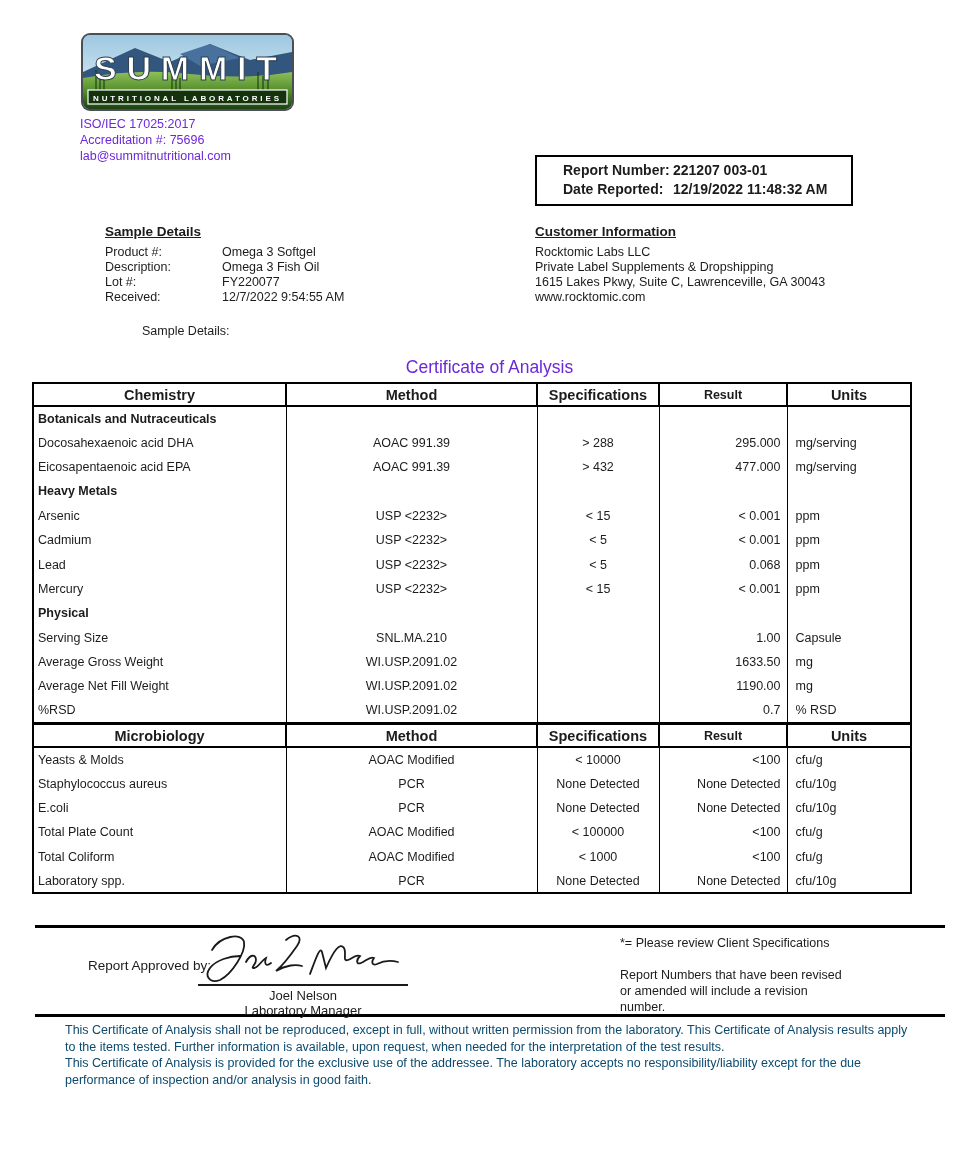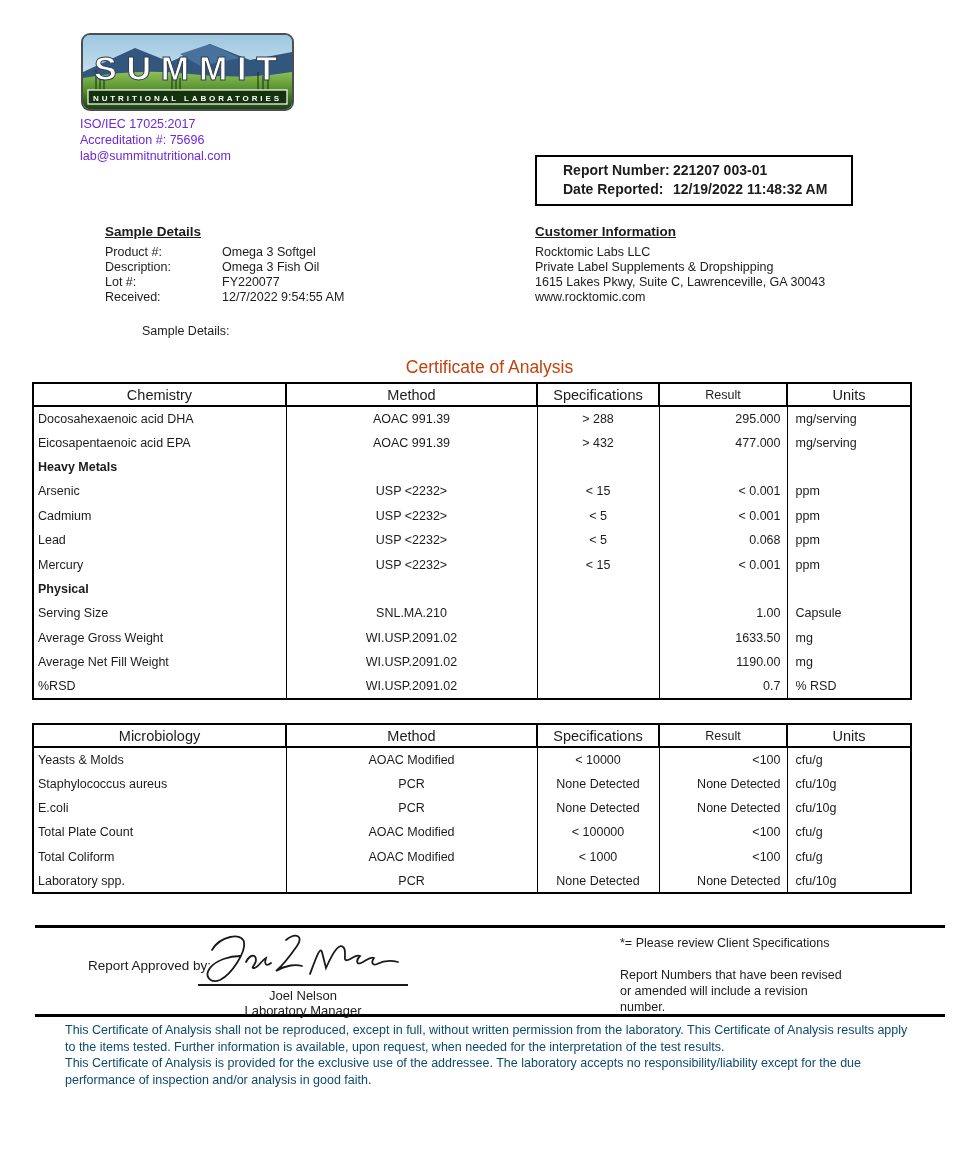--- a/index.html
+++ b/index.html
@@ -24,28 +24,28 @@
   
   .info-heading { font-size:13.5px; font-weight:bold; text-decoration:underline; margin-bottom:6px; }
   .sample-block { left:105px; top:224px; width:360px; font-size:12.5px; }
   .field-row { display:flex; line-height:15px; }
   .field-row .flabel { width:117px; }
   .sample-extra { margin-top:19px; line-height:15px;margin-left:37px; }
   .customer-block { left:535px; top:224px; width:400px; font-size:12.5px; }
   .customer-block .cline { line-height:15px; }
 
   
-  .coa-title { left:0; top:357px; width:979px; text-align:center; font-size:17.5px; color:#c2410c; }
+  .coa-title { left:0; top:357px; width:979px; text-align:center; font-size:17.5px; color:#6d28d9; }
 
   
   .coa-table { border-collapse:collapse; table-layout:fixed; width:878px; background:#fff; }
   .tbl-chem { left:32px; top:382px; }
   .tbl-micro { left:32px; top:723px;border-radius:32px; }
   .coa-table thead th {
-    border:2.5px solid #000; font-size:14.5px; font-weight:normal;
+    border:2.5px solid #000; font-size:14.5px; font-weight:bold;
     text-align:center; height:23px; padding:1px 2px; background:#fff;
   }
   .coa-table thead th.th-result { font-size:12.5px; }
   .coa-table { border:2.5px solid #000; }
   .coa-table td {
     border-left:1.5px solid #000; border-right:1.5px solid #000;
     font-size:12.5px; height:24.4px; padding:1px 4px; vertical-align:middle;
     overflow:hidden; white-space:nowrap;
   }
   .coa-table tr.section-row td { font-weight:bold; }
@@ -174,20 +174,27 @@
   <thead>
     <tr>
       <th>Chemistry</th>
       <th>Method</th>
       <th>Specifications</th>
       <th class="th-result">Result</th>
       <th>Units</th>
     </tr>
   </thead>
   <tbody>
+      <tr class="section-row">
+        <td class="c-name">Botanicals and Nutraceuticals</td>
+        <td class="c-method"></td>
+        <td class="c-spec"></td>
+        <td class="c-result"></td>
+        <td class="c-units"></td>
+      </tr>
       <tr>
         <td class="c-name">Docosahexaenoic acid DHA</td>
         <td class="c-method">AOAC 991.39</td>
         <td class="c-spec">&gt; 288</td>
         <td class="c-result">295.000</td>
         <td class="c-units">mg/serving</td>
       </tr>
       <tr>
         <td class="c-name">Eicosapentaenoic acid EPA</td>
         <td class="c-method">AOAC 991.39</td>

